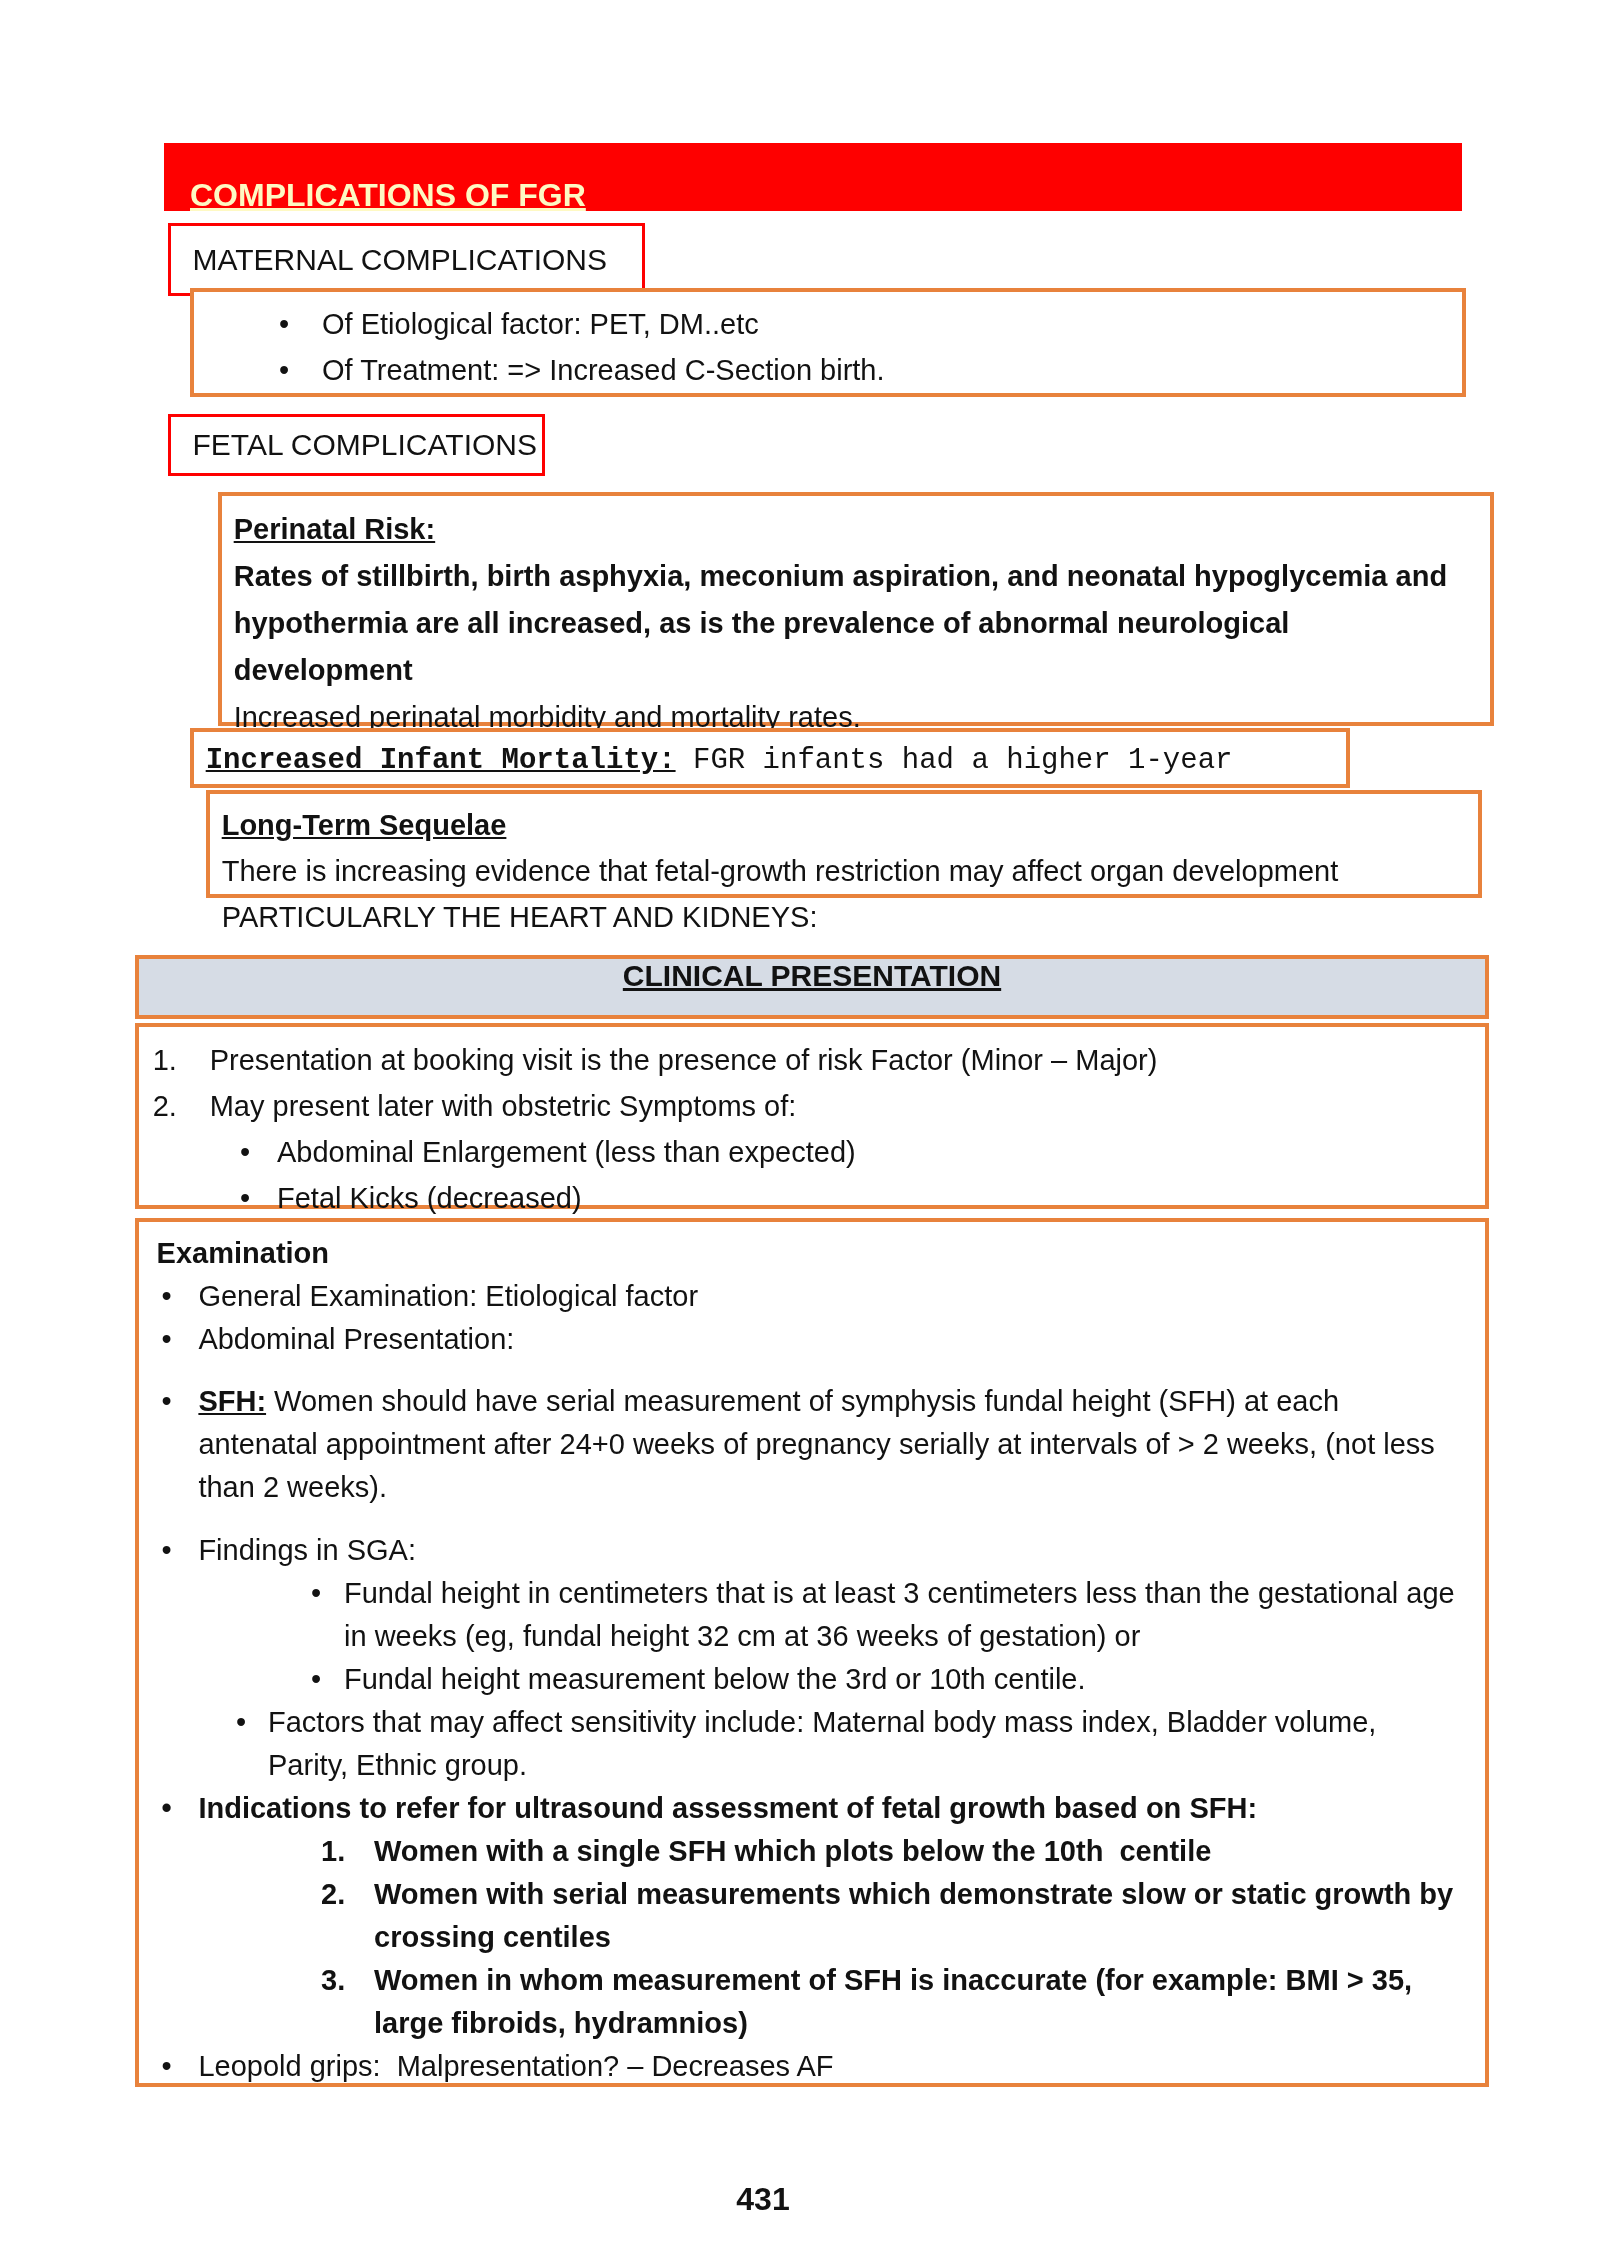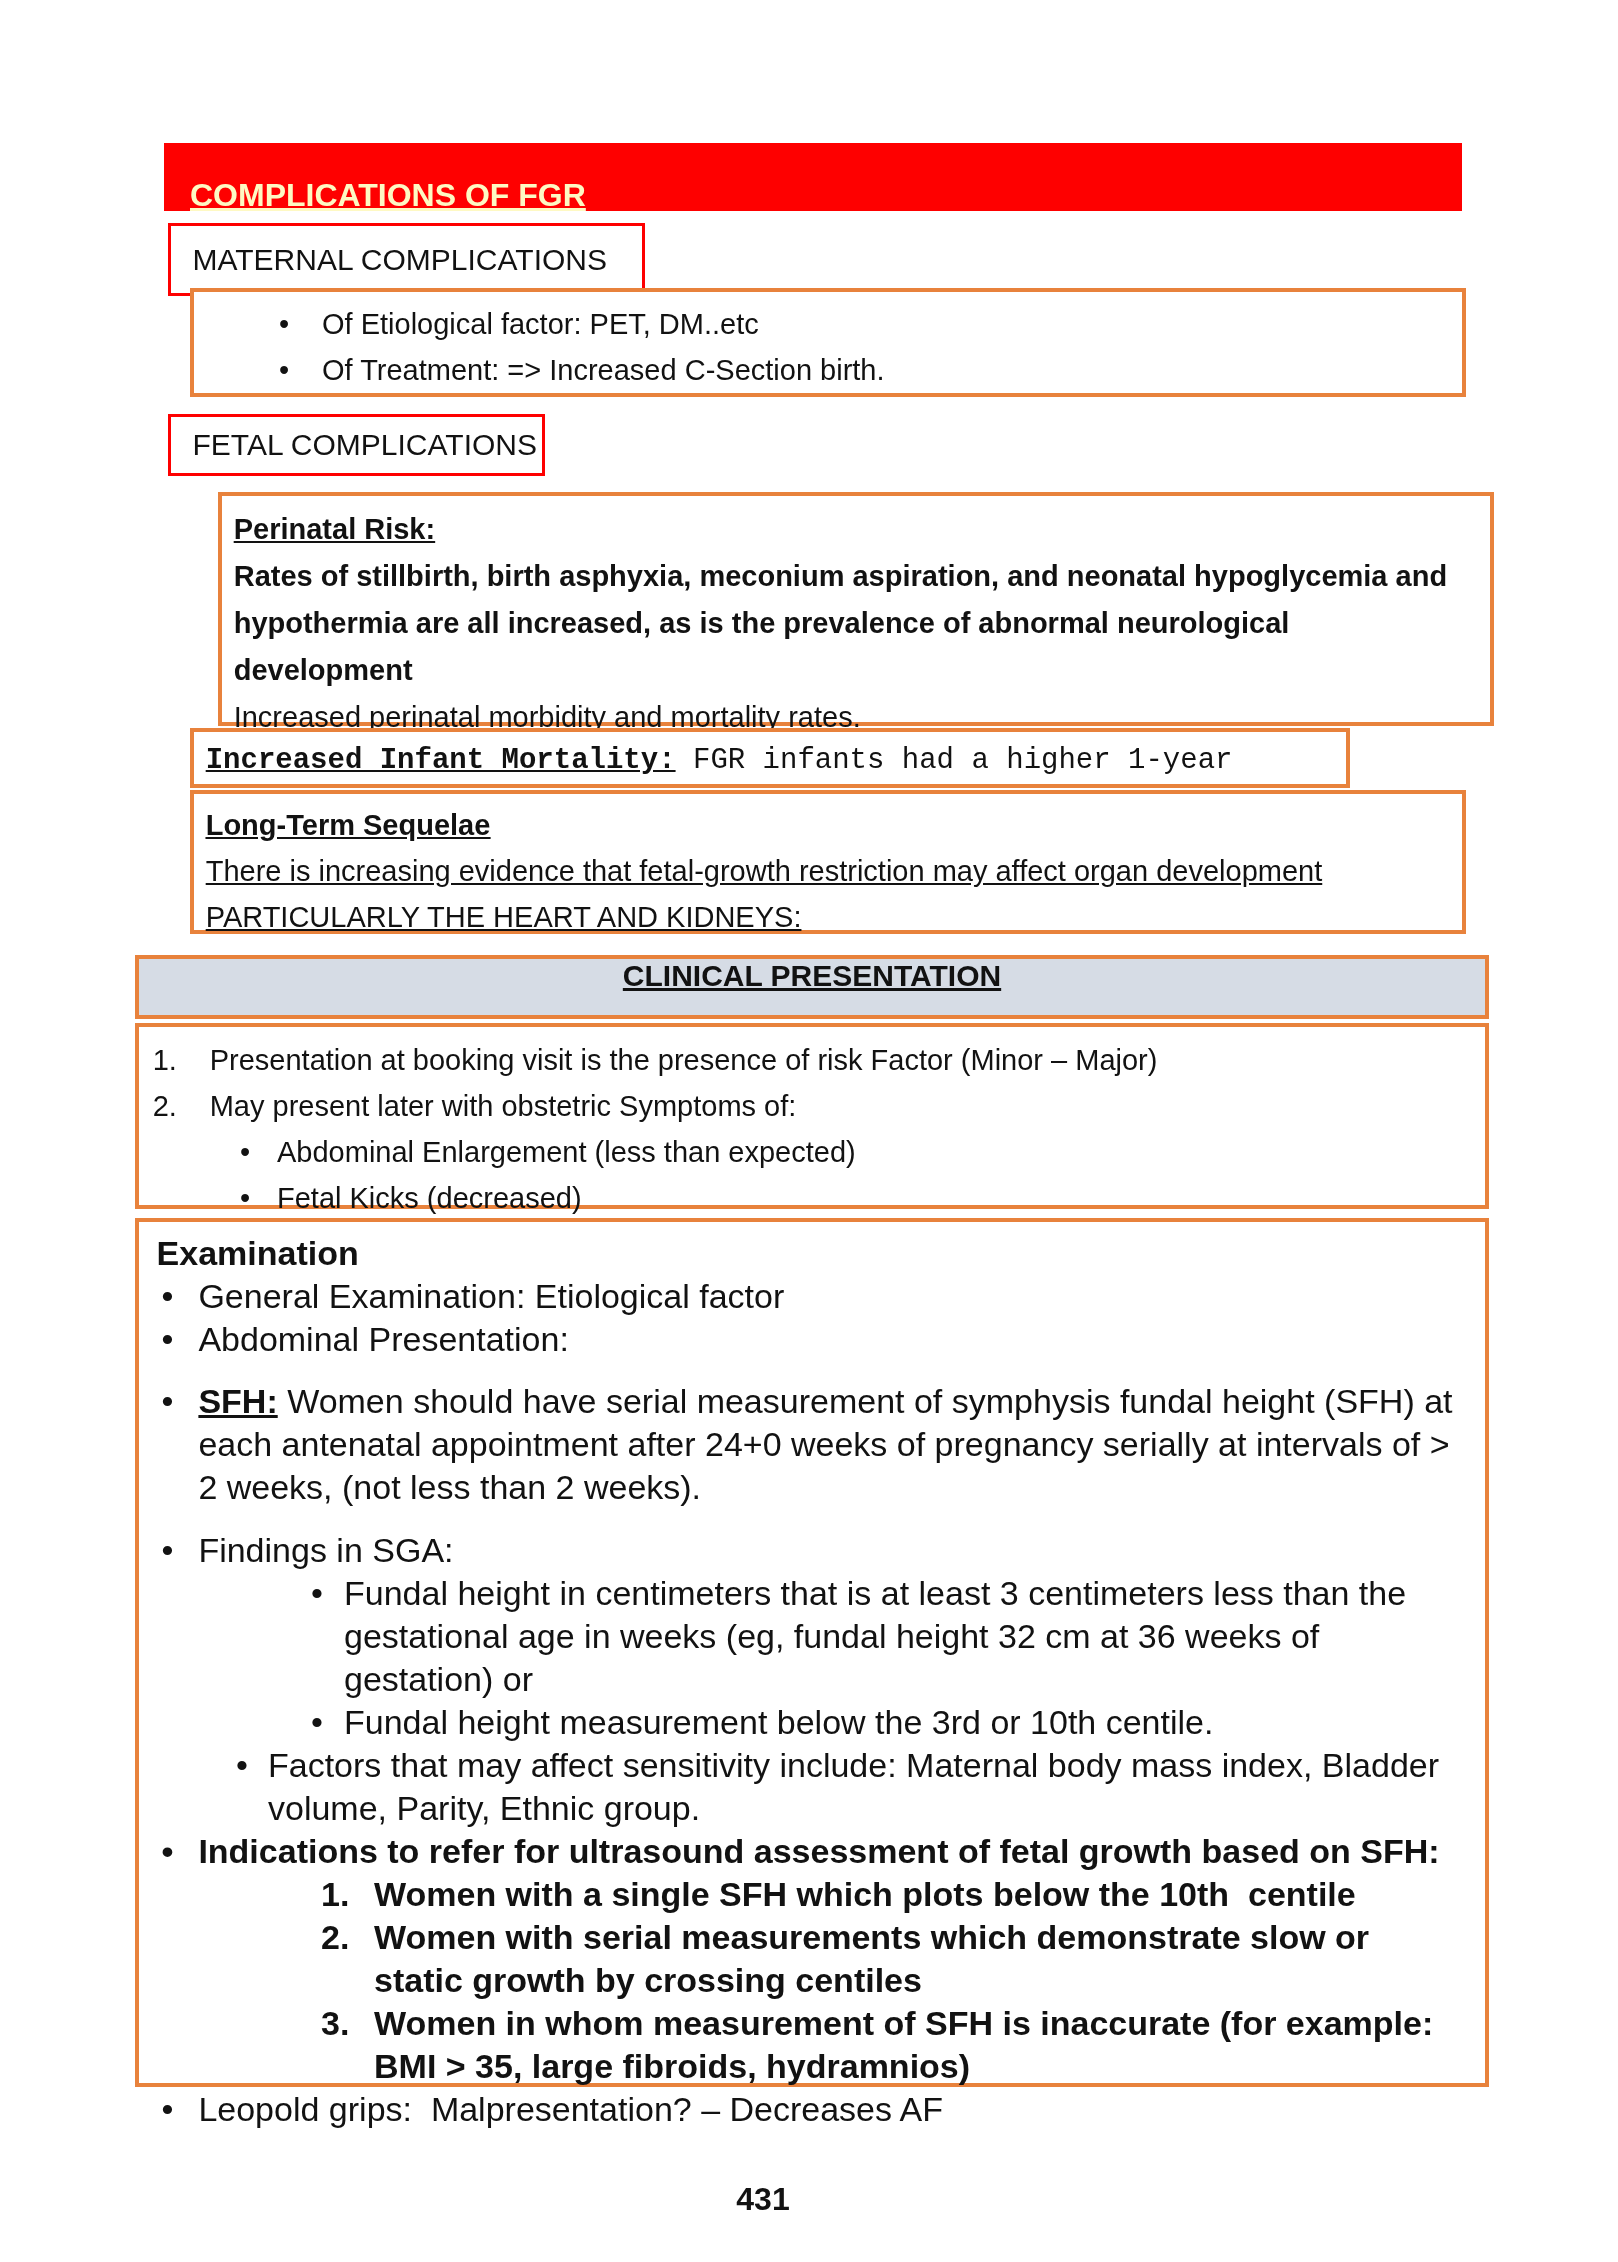--- a/index.html
+++ b/index.html
@@ -31,42 +31,42 @@
   
   .obox { border: 4.9px solid #e8823c; background: #ffffff; font-size: 29px; line-height: 46px; }
 
   #maternal-bullets { left: 190px; top: 288px; width: 1276px; height: 109px; padding: 8.8px 19.5px 0 0; }
   .bl { display: flex; }
   .bl .dot { margin-left: 85px; width: 43px; flex: 0 0 43px; }
   .bl .txt { flex: 1; white-space: pre-wrap; }
 
   #perinatal { left: 190px; top: 492px; width: 1276px; height: 234px; padding: 9.8px 25px 0 11.7px; line-height: 47px; margin-left: 28px; }
   #infant    { left: 190px; top: 728px; width: 1160px; height: 60px;  padding: 5.9px 25px 0 11.7px; font-family: Liberation Mono, monospace; }
-  #longterm  { left: 190px; top: 790px; width: 1276px; height: 144px; padding: 7.8px 25px 0 11.7px; text-decoration: underline; }
+  #longterm  { left: 206px; top: 790px; width: 1276px; height: 108px; padding: 7.8px 25px 0 11.7px; }
   .title-ul { font-weight: bold; text-decoration: underline; }
   .pw { white-space: pre-wrap; }
 
   
   #clinical-header {
     left: 135px; top: 955px; width: 1354px; height: 64px;
     border: 4.9px solid #e8823c; background: #d6dce5;
     display: flex; align-items: flex-start; justify-content: center;
   }
   #clinical-header .t { font-size: 30px; font-weight: bold; text-decoration: underline; }
 
   #clinical-list { left: 135px; top: 1023px; width: 1354px; height: 186px; padding: 9.8px 23.4px 0 0; }
   .nl { display: flex; }
   .nl .num { margin-left: 13.7px; width: 57px; flex: 0 0 57px; }
   .nl .txt { flex: 1; white-space: pre-wrap; }
   .sb { display: flex; }
   .sb .dot { margin-left: 101px; width: 37px; flex: 0 0 37px; }
   .sb .txt { flex: 1; white-space: pre-wrap; }
 
   
-  #exam { left: 135px; top: 1218px; width: 1354px; height: 869px; padding: 9.8px 29px 0 0; font-size: 34px; line-height: 43px; }
+  #exam { left: 135px; top: 1218px; width: 1354px; height: 869px; padding: 9.8px 29px 0 0; font-size: 29px; line-height: 43px; }
   #exam .heading { margin-left: 17.6px; font-weight: bold; }
   .e1 { display: flex; }
   .e1 .dot { margin-left: 22.4px; width: 37px; flex: 0 0 37px; }
   .e1 .txt { flex: 1; white-space: pre-wrap; }
   .e2a { display: flex; }
   .e2a .dot { margin-left: 172px; width: 33px; flex: 0 0 33px; }
   .e2a .txt { flex: 1; white-space: pre-wrap; }
   .e2b { display: flex; }
   .e2b .dot { margin-left: 97px; width: 32px; flex: 0 0 32px; }
   .e2b .txt { flex: 1; white-space: pre-wrap; }

